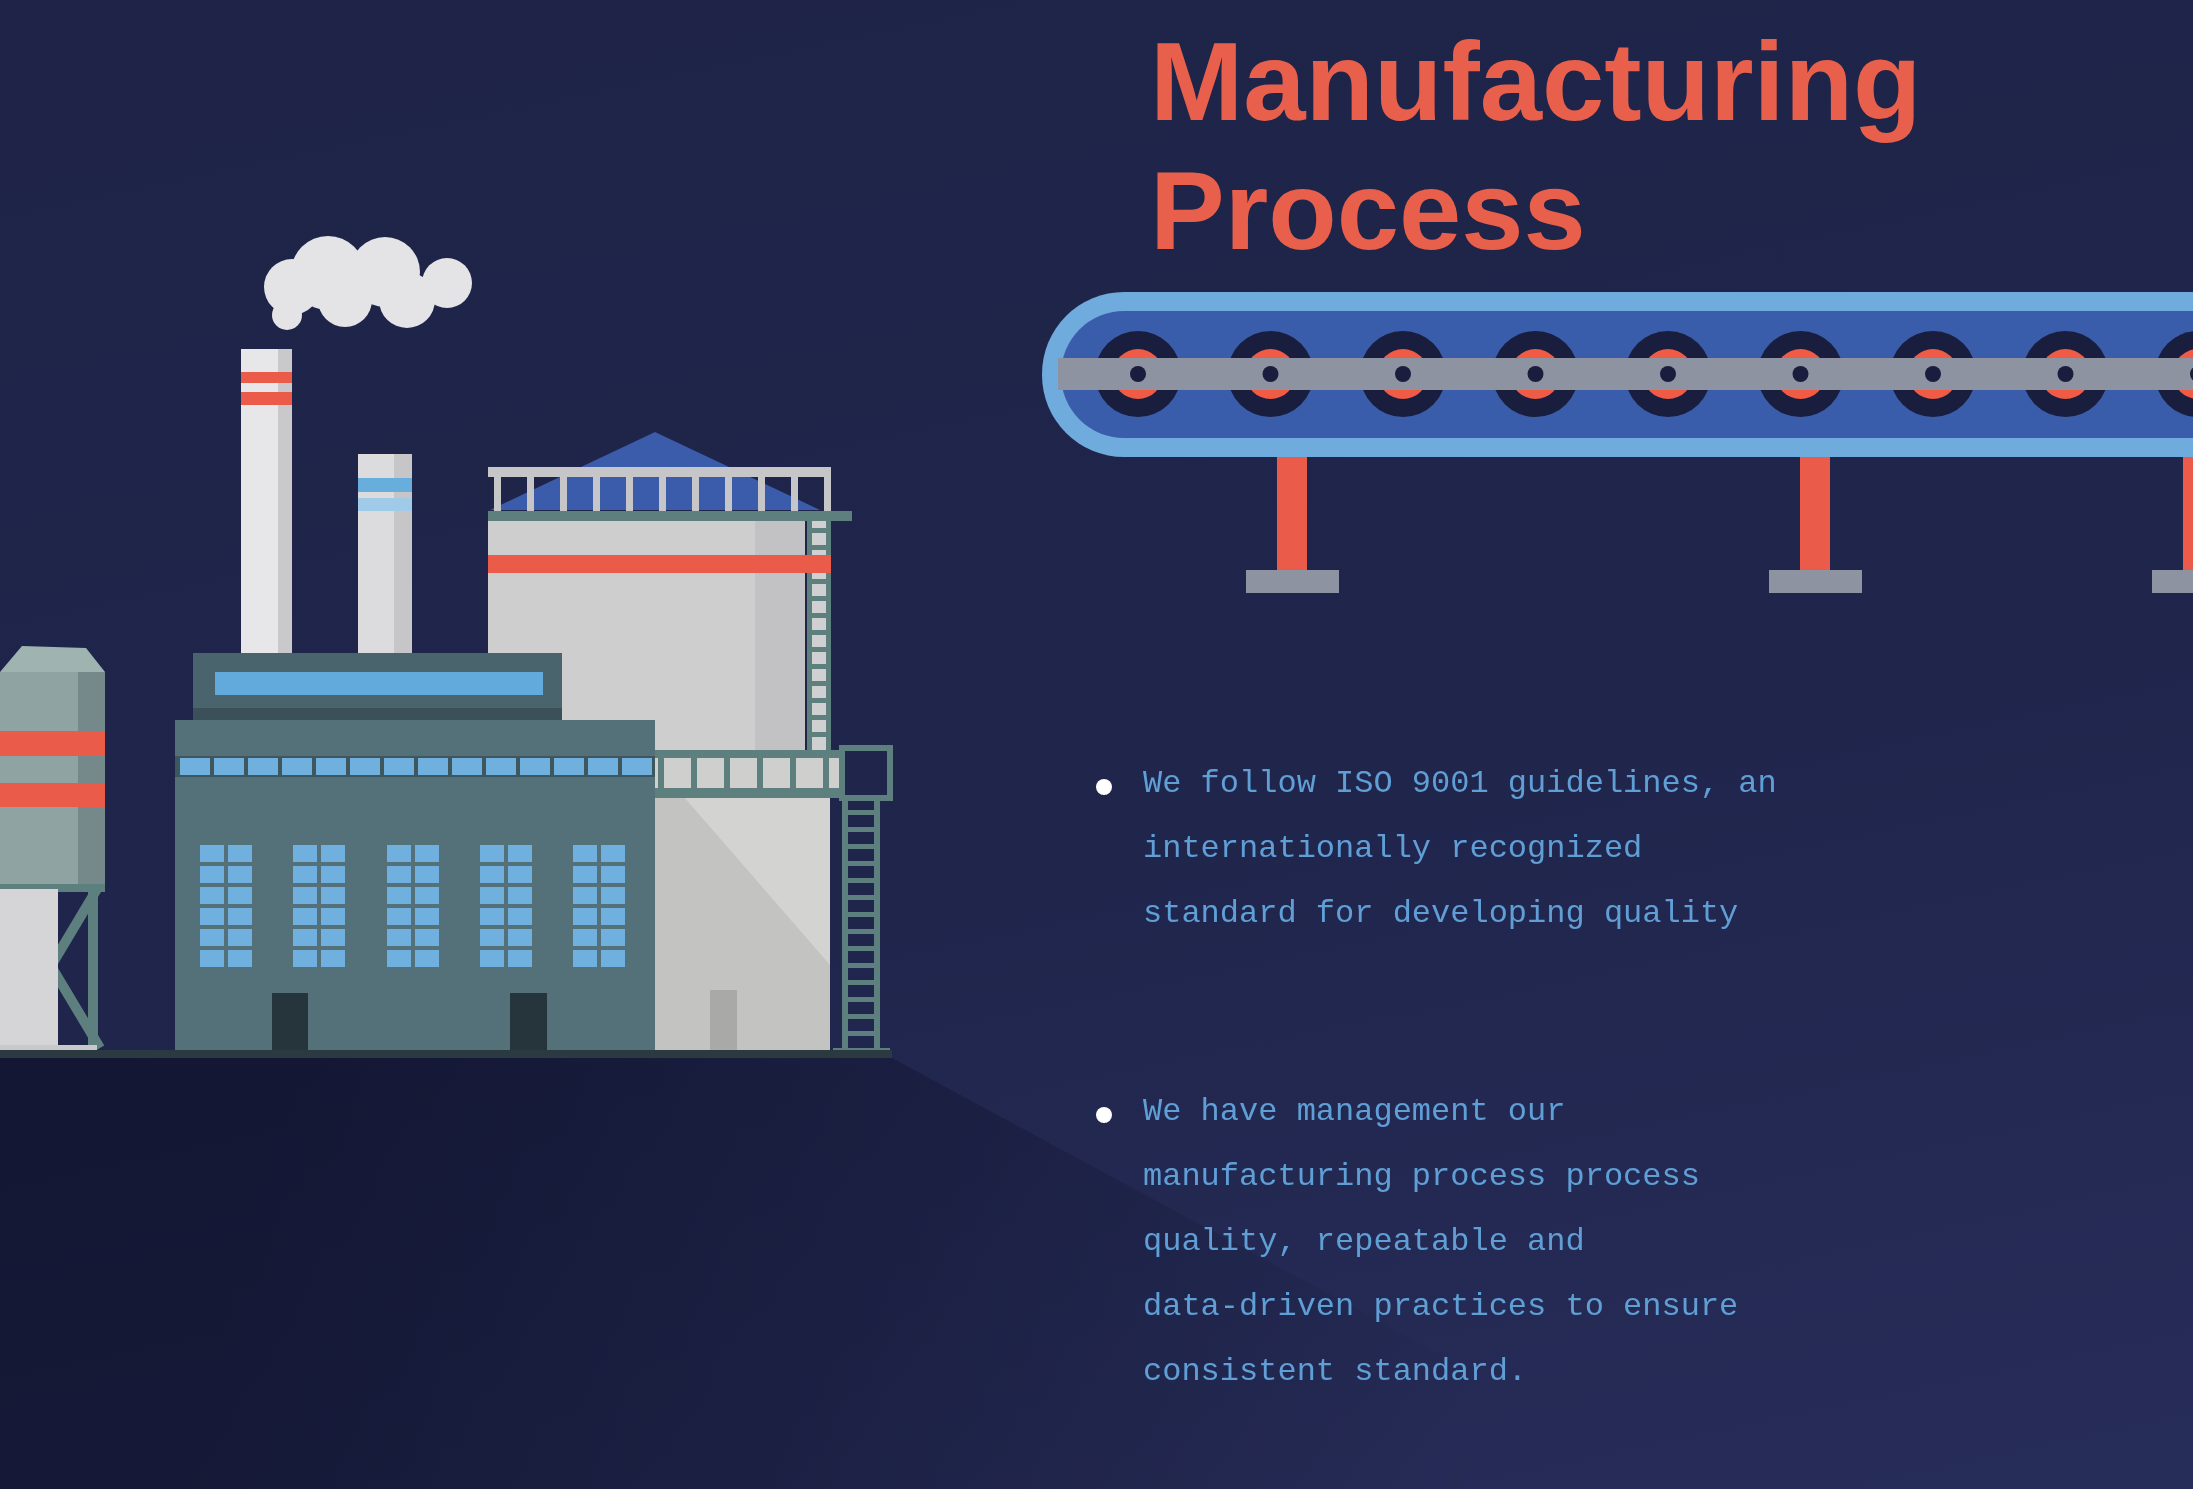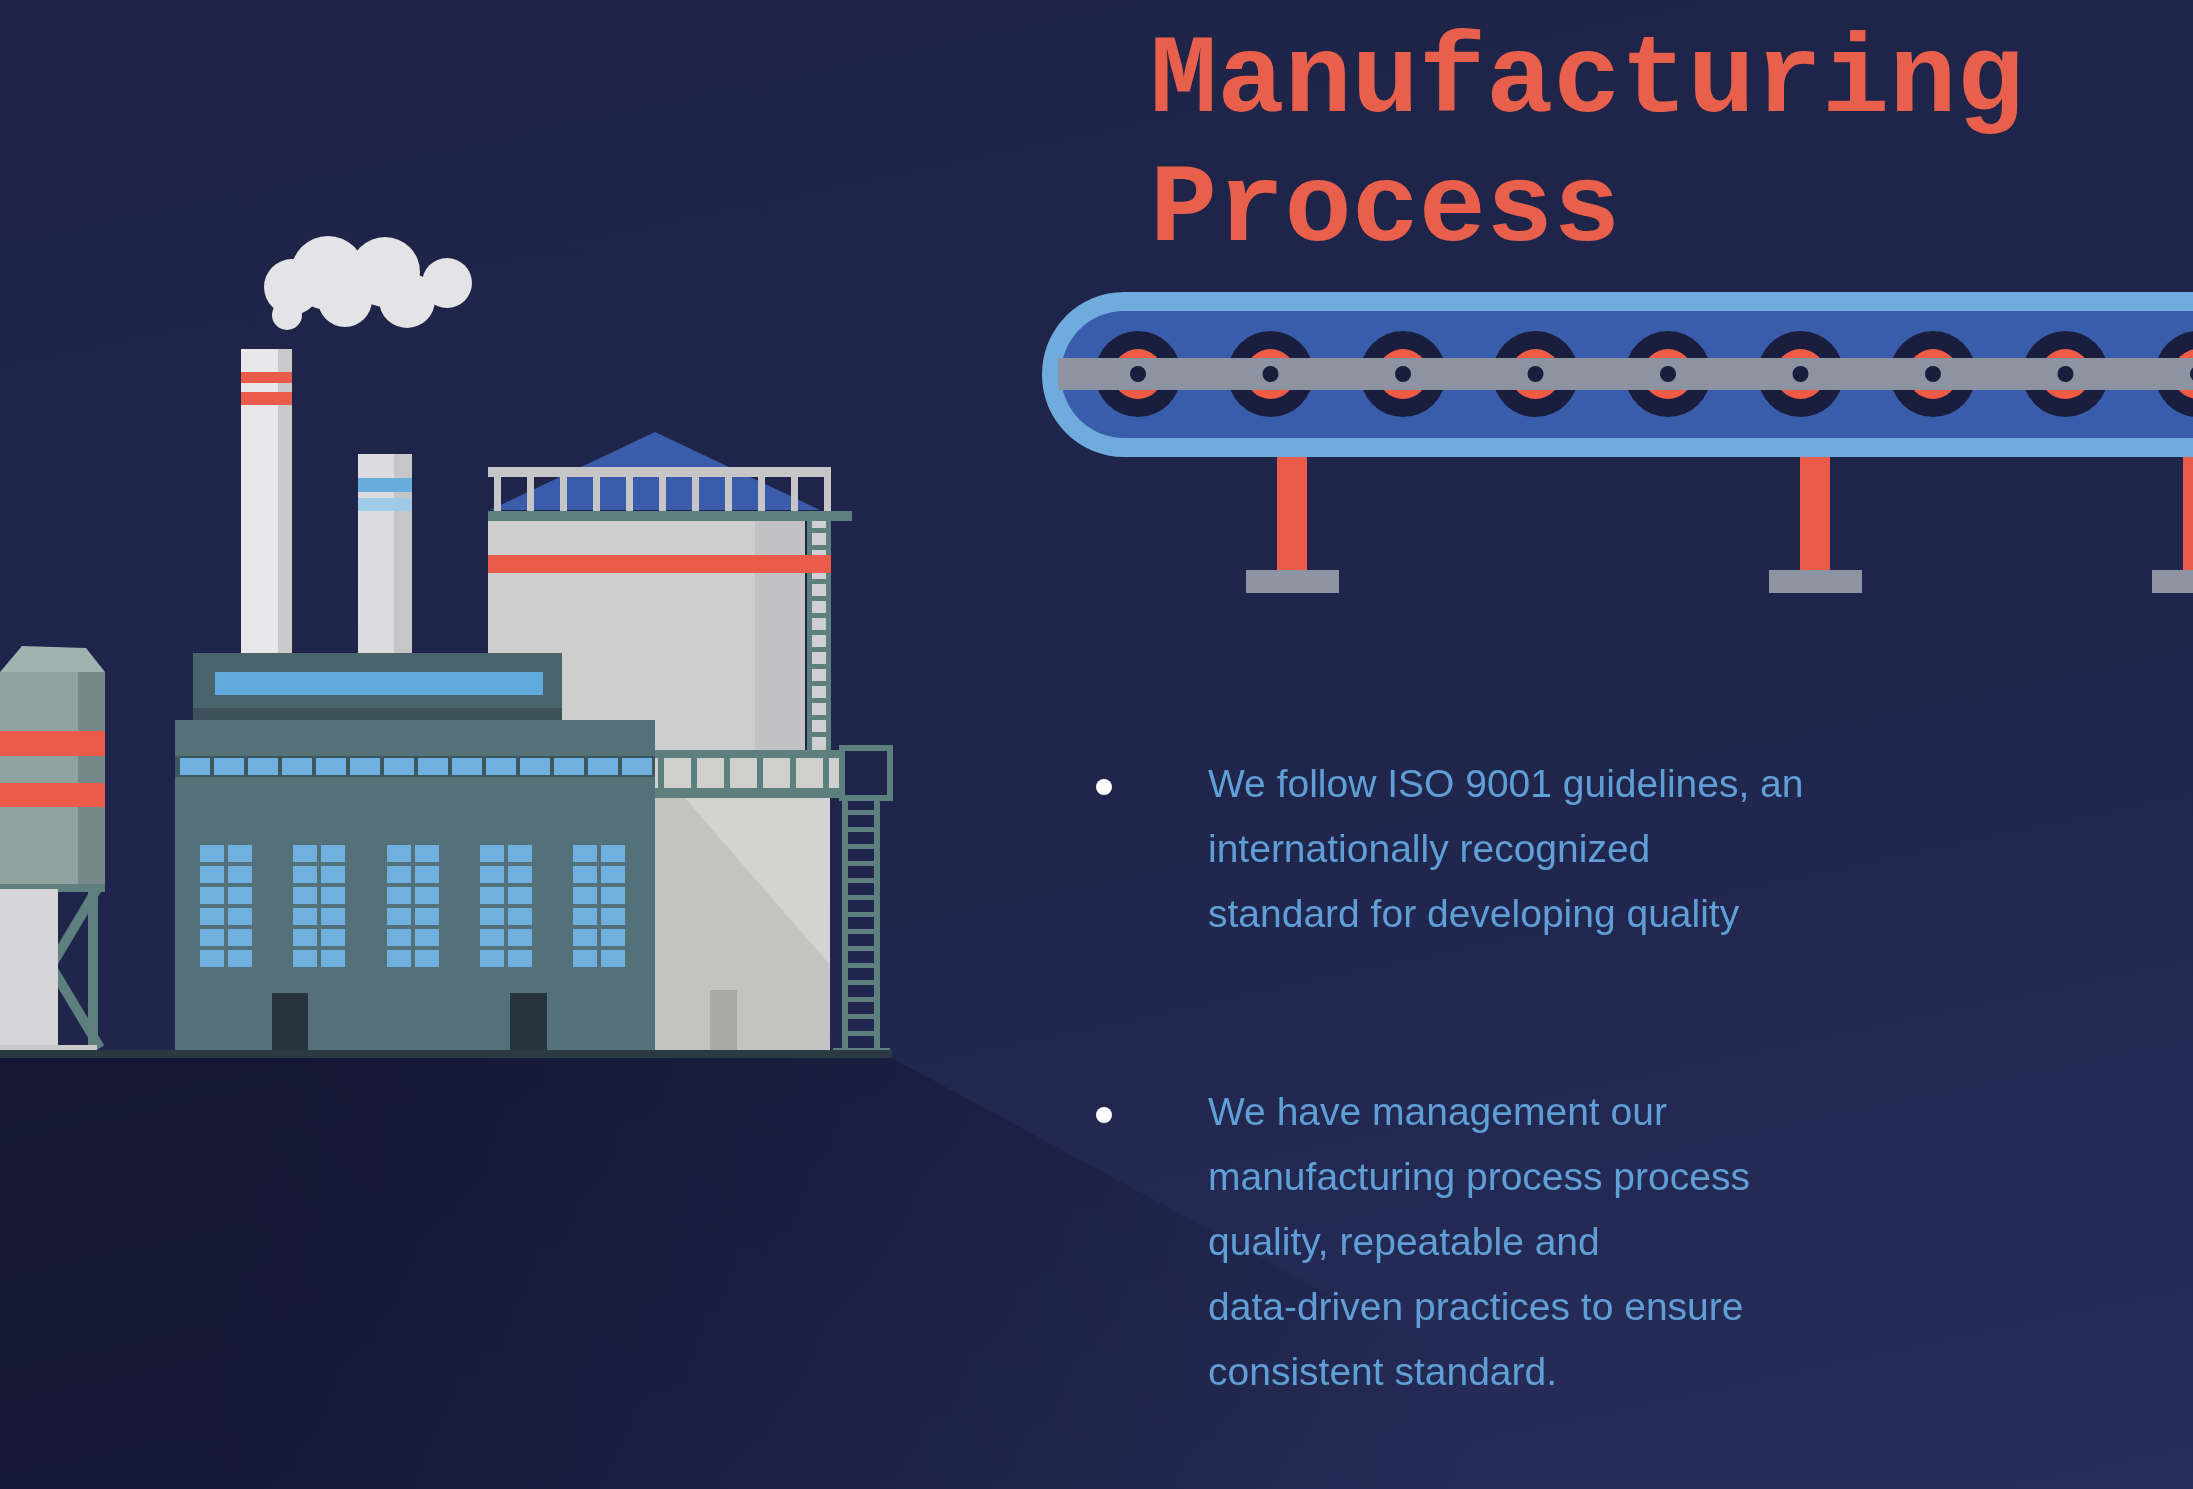--- a/index.html
+++ b/index.html
@@ -25,25 +25,25 @@
   html,body{width:2193px;height:1489px;}
   body{
     position:relative;overflow:hidden;
     background:linear-gradient(168deg,#1e2347 0%,var(--c-bg) 55%,#272d59 100%);
     font-family:"Liberation Sans","DejaVu Sans",sans-serif;
   }
   #scene{position:absolute;left:0;top:0;width:2193px;height:1489px;}
   .title{
     position:absolute;left:1150px;top:17px;
     color:var(--c-title);font-size:112px;font-weight:bold;line-height:129px;
-    letter-spacing:0px;white-space:nowrap;font-family:Liberation Mono, monospace;
+    letter-spacing:0px;white-space:nowrap;
   }
   .bullet-text{
-    position:absolute;left:1208px;color:var(--c-body);
-    font-size:39px;line-height:65px;white-space:nowrap;
+    position:absolute;left:1143px;color:var(--c-body);
+    font-size:32px;line-height:65px;white-space:nowrap;font-family:Liberation Mono, monospace;
   }
   #bullet1-text{top:751px;}
   #bullet2-text{top:1079px;}
   .bullet-dot{
     position:absolute;left:1096px;width:16px;height:16px;border-radius:50%;
     background:var(--c-dot);
   }
   #bullet1-dot{top:779px;}
   #bullet2-dot{top:1107px;}
 </style>

